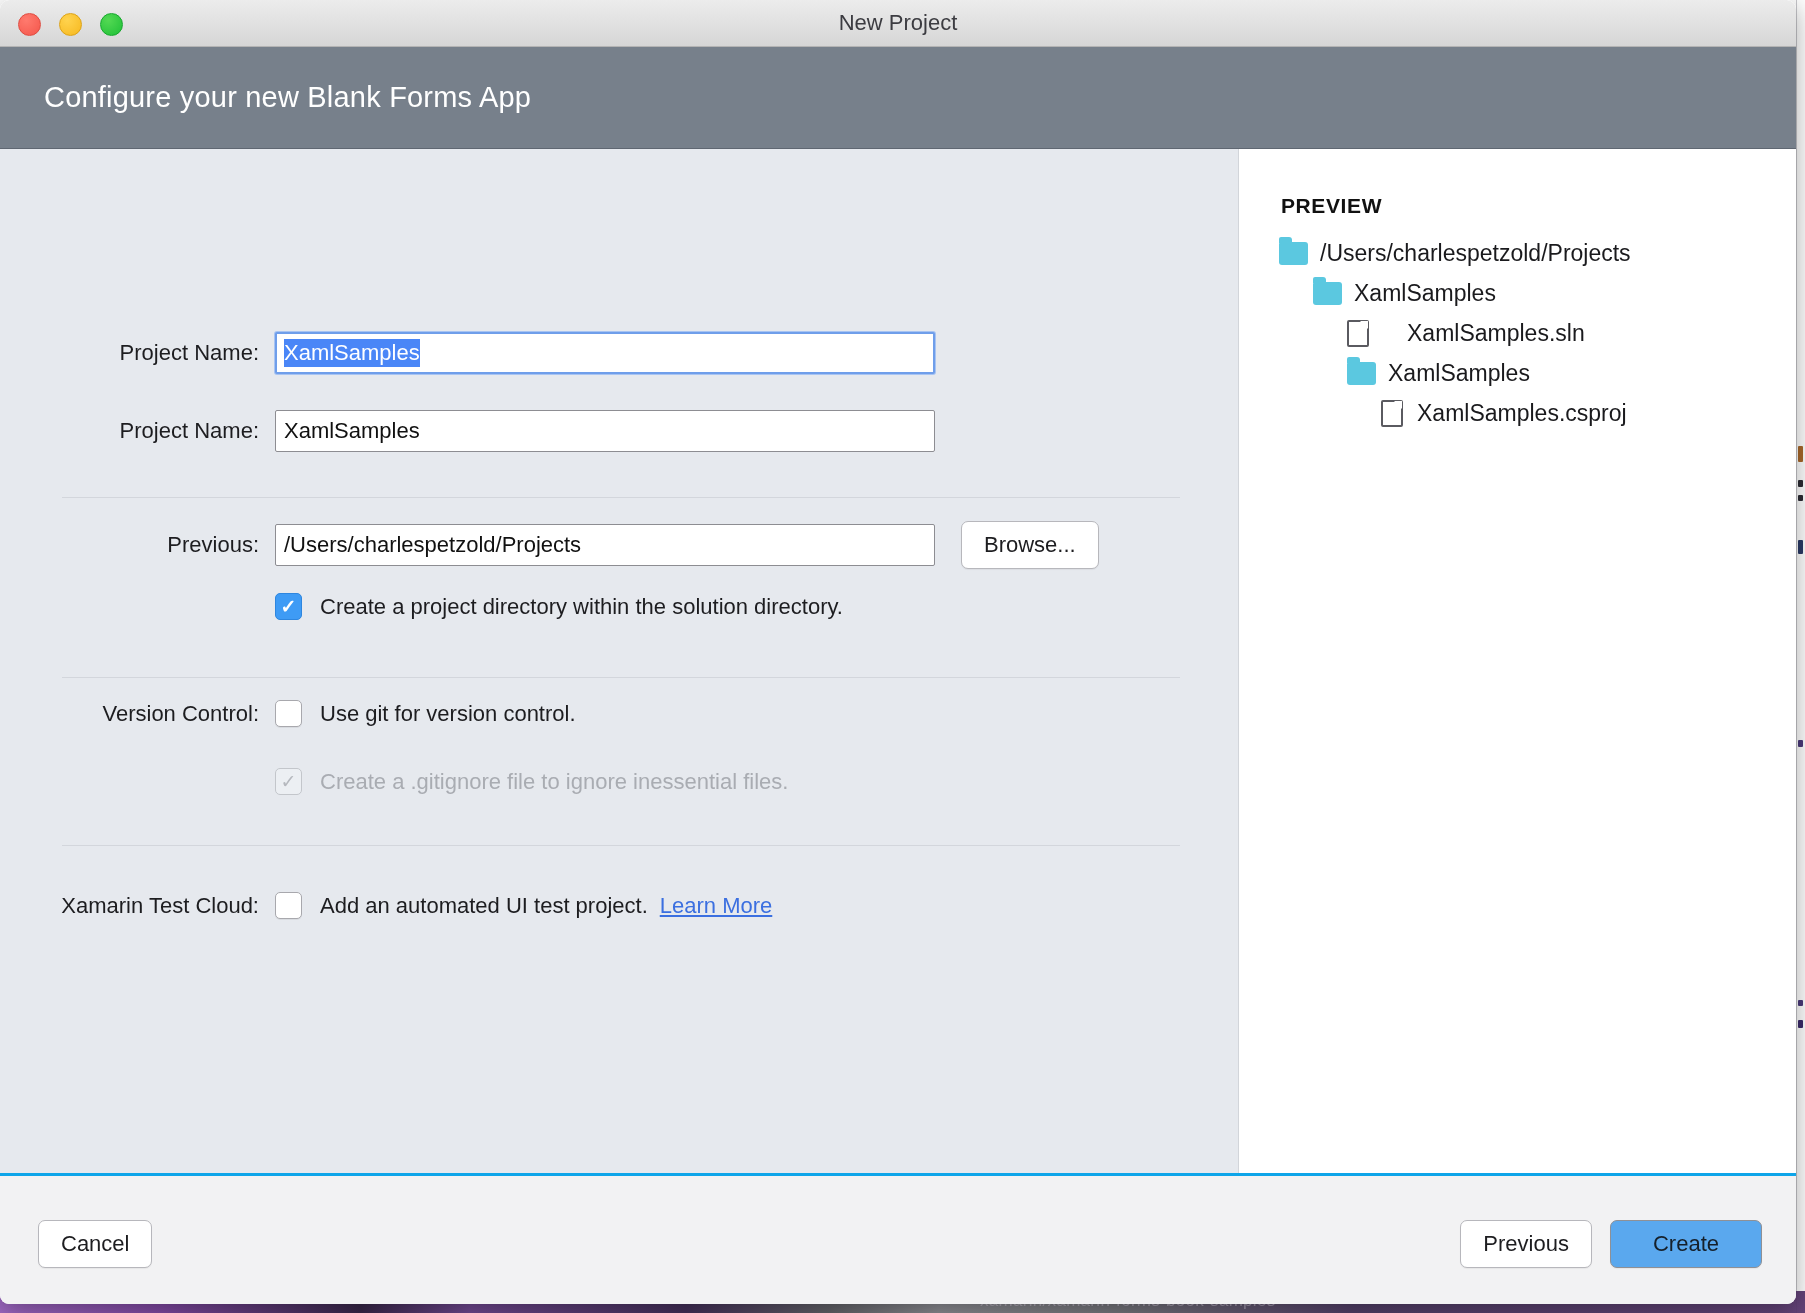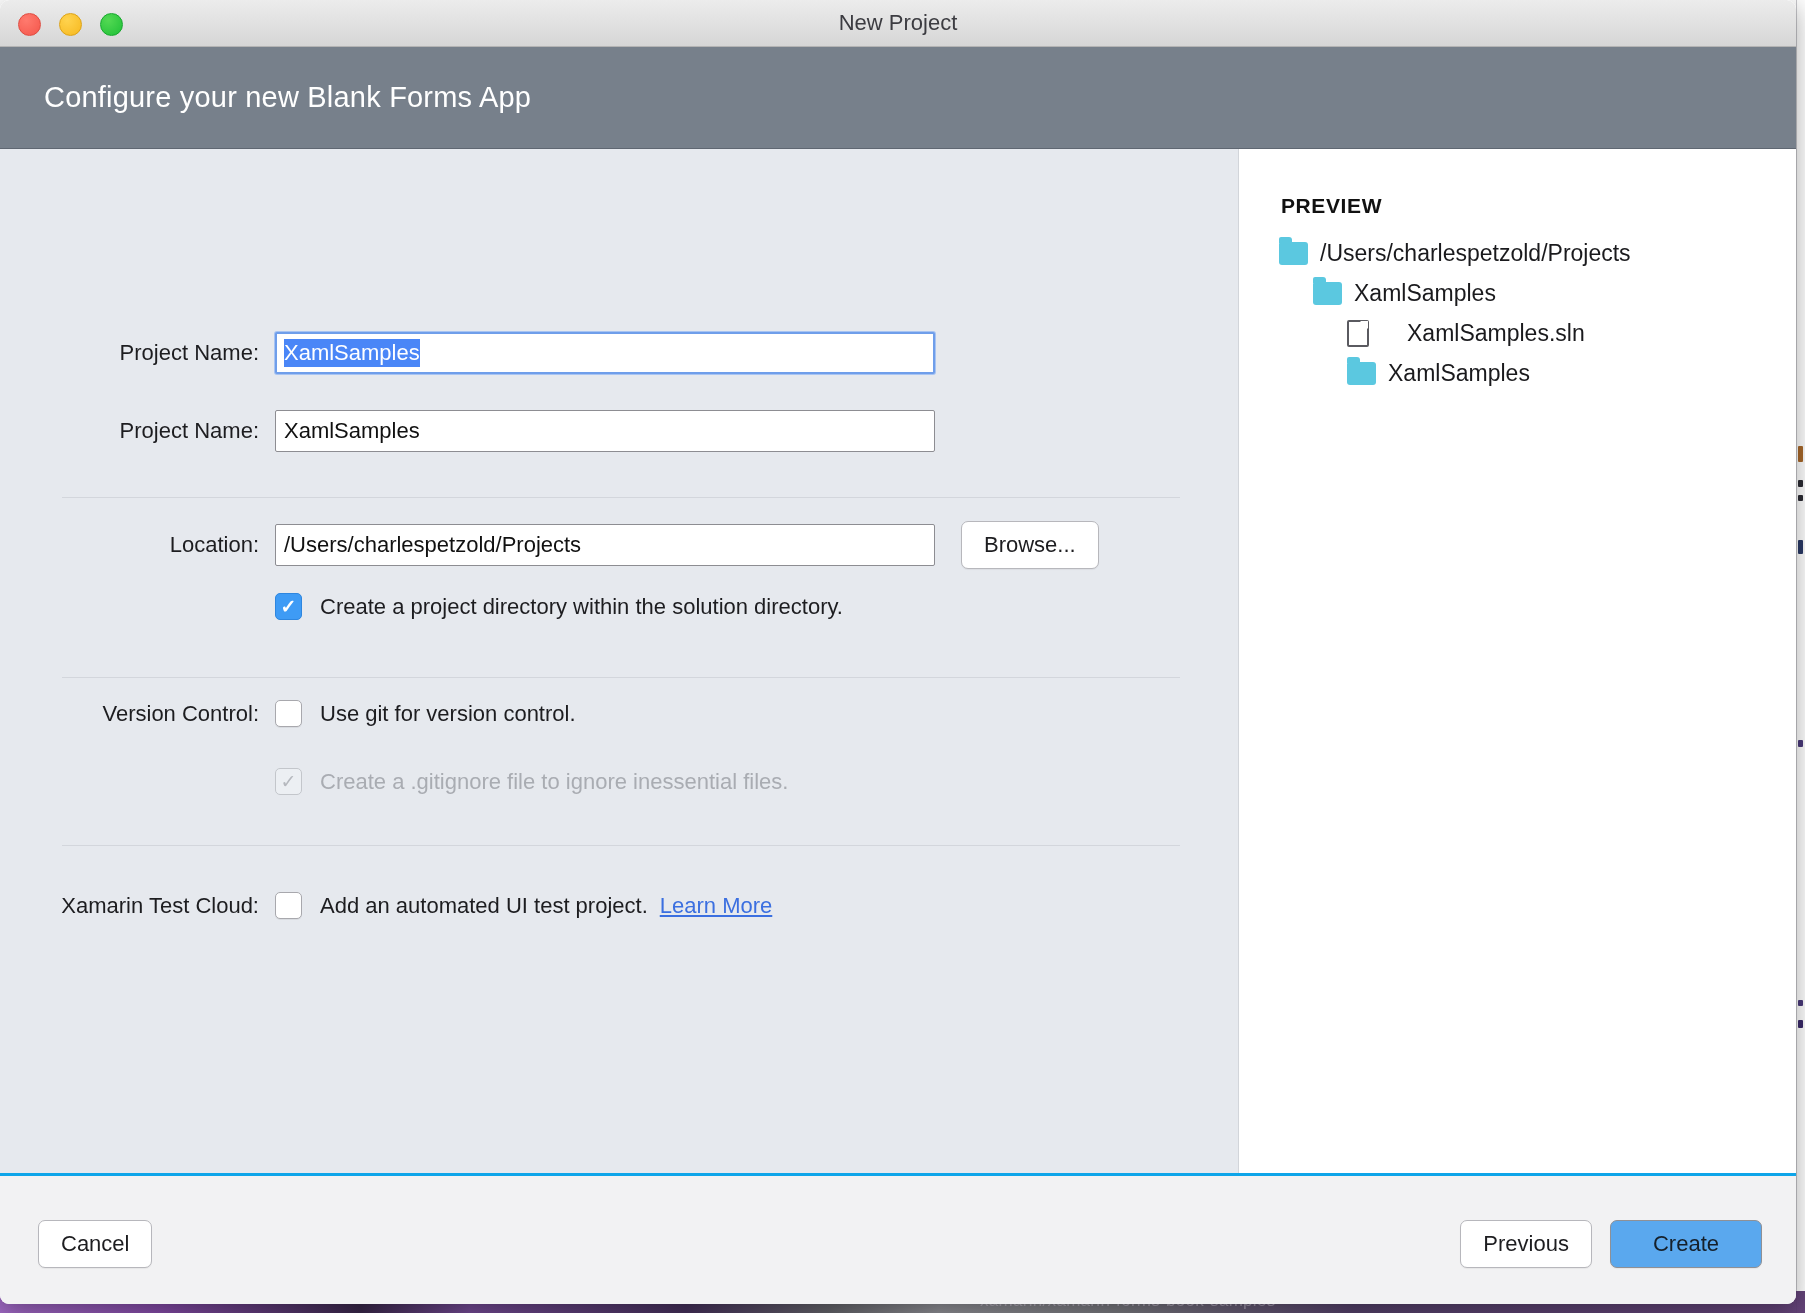--- a/index.html
+++ b/index.html
@@ -237,21 +237,21 @@
         <div class="row" style="position:absolute;left:0;top:261px;">
           <div class="lab">Project Name:</div>
           <div class="field">
             <span>XamlSamples</span>
           </div>
         </div>
 
         <div class="hr" style="position:absolute;left:0;right:0;top:348px;"></div>
 
         <div class="row" style="position:absolute;left:0;top:372px;">
-          <div class="lab">Location:</div>
+          <div class="lab">Previous:</div>
           <div class="field">
             <span>/Users/charlespetzold/Projects</span>
           </div>
           <button class="btn" style="margin-left:26px;">Browse...</button>
         </div>
 
         <div class="cbrow" style="position:absolute;left:0;top:444px;padding-left:275px;">
           <div class="cbox on">
             <span class="chk">✓</span>
           </div>
@@ -296,20 +296,24 @@
               <span>XamlSamples</span>
             </div>
             <div class="pv-row" style="margin-left: 68px; gap: 24px;">
               <span class="ico-file"></span>
               <span>XamlSamples.sln</span>
             </div>
             <div class="pv-row" style="margin-left: 68px;">
               <span class="ico-folder" style="background: rgb(91, 200, 224);"></span>
               <span>XamlSamples</span>
             </div>
+            <div class="pv-row" style="margin-left: 102px;">
+              <span class="ico-file"></span>
+              <span>XamlSamples.csproj</span>
+            </div>
           </div>
       </div>
 
     </div>
 
     <div class="footer">
       <div class="left">
         <button class="btn">Cancel</button>
       </div>
       <div class="right">

